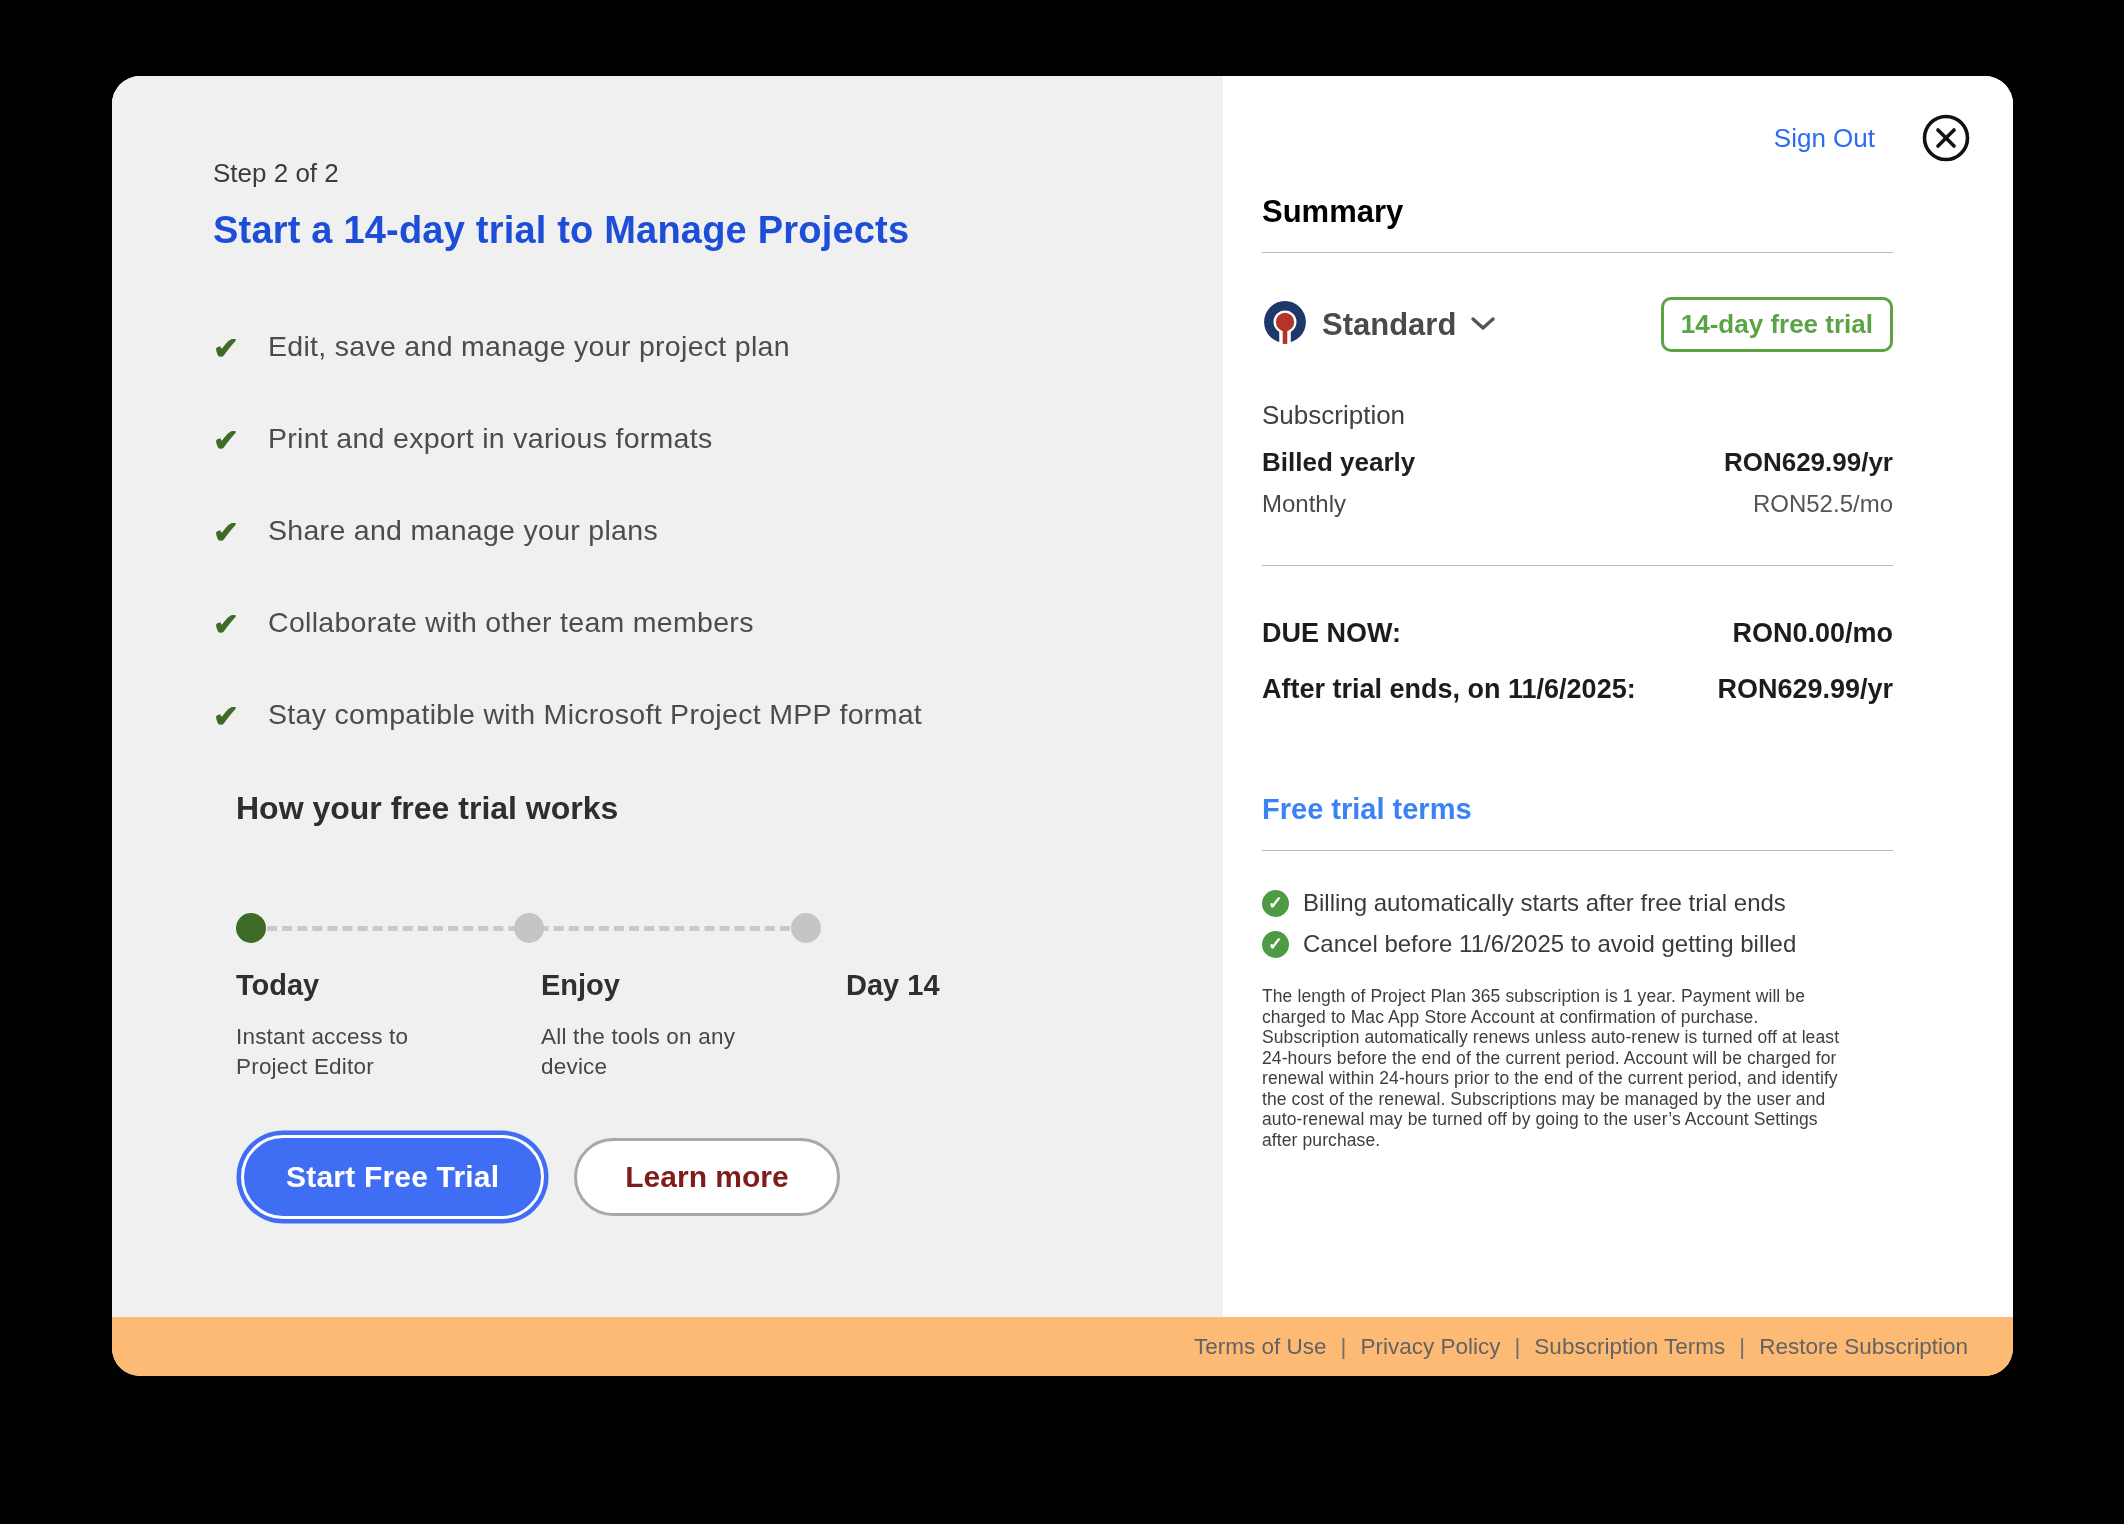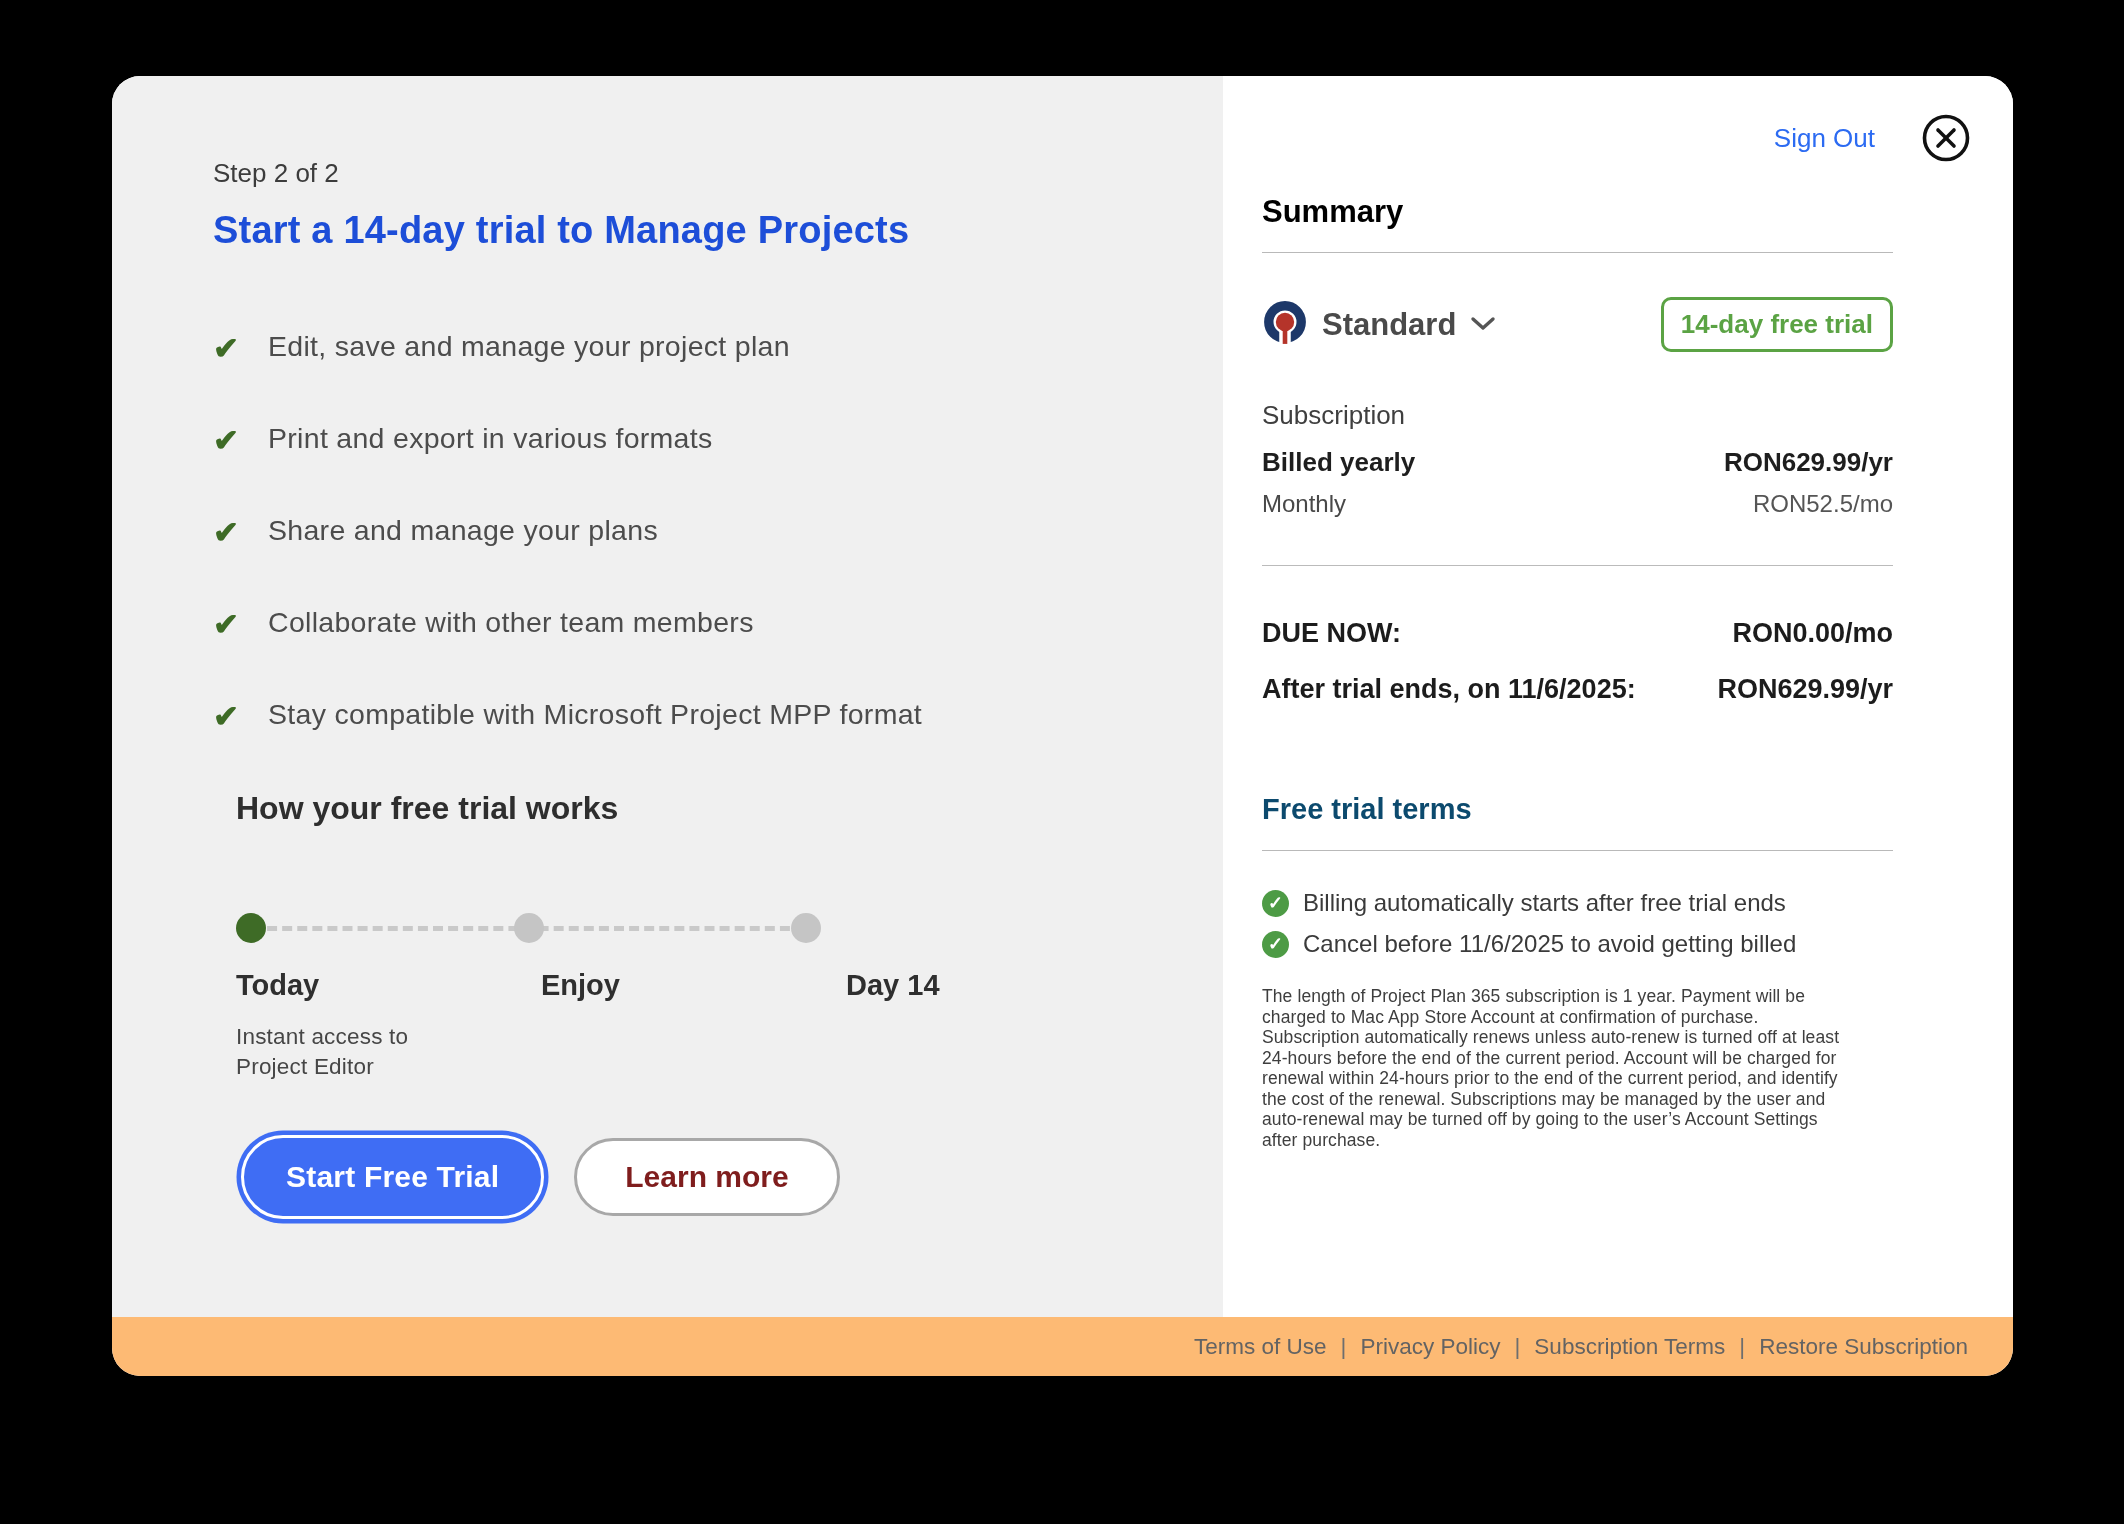--- a/index.html
+++ b/index.html
@@ -54,21 +54,21 @@
   .plan-name { font-size:31px; font-weight:bold; color:#4a4a4a; }
   .badge { border:3px solid #5ba344; border-radius:10px; color:#5ba344; font-size:26px; font-weight:bold; padding:9px 17px; }
   .sub-label { margin-top:48px; font-size:26px; color:#3f3f3f; }
   .row { display:flex; justify-content:space-between; align-items:baseline; }
   .row-billed { margin-top:16px; font-size:26px; font-weight:bold; color:#1e1e1e; }
   .row-monthly { margin-top:12px; font-size:24px; color:#484848; }
   .row-monthly .val { color:#555; }
   .divider { border:none; border-top:1.5px solid #bbb; margin-top:47px; }
   .row-due1 { margin-top:52px; font-size:27px; font-weight:bold; color:#1c1c1c; }
   .row-due2 { margin-top:25px; font-size:27px; font-weight:bold; color:#1c1c1c; }
-  .terms-h { margin-top:88px; font-size:29px; font-weight:bold; color:#0c4a6e; padding-bottom:24px; border-bottom:1.5px solid #b9b9b9; }
+  .terms-h { margin-top:88px; font-size:29px; font-weight:bold; color:#3b82f6; padding-bottom:24px; border-bottom:1.5px solid #b9b9b9; }
   .terms-list { margin-top:38px; display:flex; flex-direction:column; gap:13px; }
   .term { display:flex; align-items:center; gap:14px; }
   .term-check { flex:none; width:27px; height:27px; border-radius:50%; background:#4d9b45; color:#fff;
     display:flex; align-items:center; justify-content:center; font-size:18px; font-weight:bold; }
   .term-text { font-size:24px; color:#3a3a3a; }
   .legal { margin-top:28px; font-size:17.5px; line-height:20.5px; color:#3e3e3e; max-width:590px; letter-spacing:0.1px; }
 
   
   .footer { height:59px; flex:none; background:#fdba74; display:flex; align-items:center; justify-content:flex-end; padding-right:45px; gap:14px; }
   .footer a { color:#636363; font-size:22.5px; text-decoration:none; cursor:pointer; }
@@ -117,20 +117,21 @@
           <span class="dot d3"></span>
         </div>
 
         <div class="milestones">
           <div>
             <div class="m-label">Today</div>
             <div class="m-desc">Instant access to Project Editor</div>
           </div>
           <div>
             <div class="m-label">Enjoy</div>
+            <div class="m-desc">All the tools on any device</div>
           </div>
           <div>
             <div class="m-label">Day 14</div>
           </div>
         </div>
 
         <div class="cta-row">
           <button class="btn-primary">Start Free Trial</button>
           <button class="btn-secondary">Learn more</button>
         </div>

